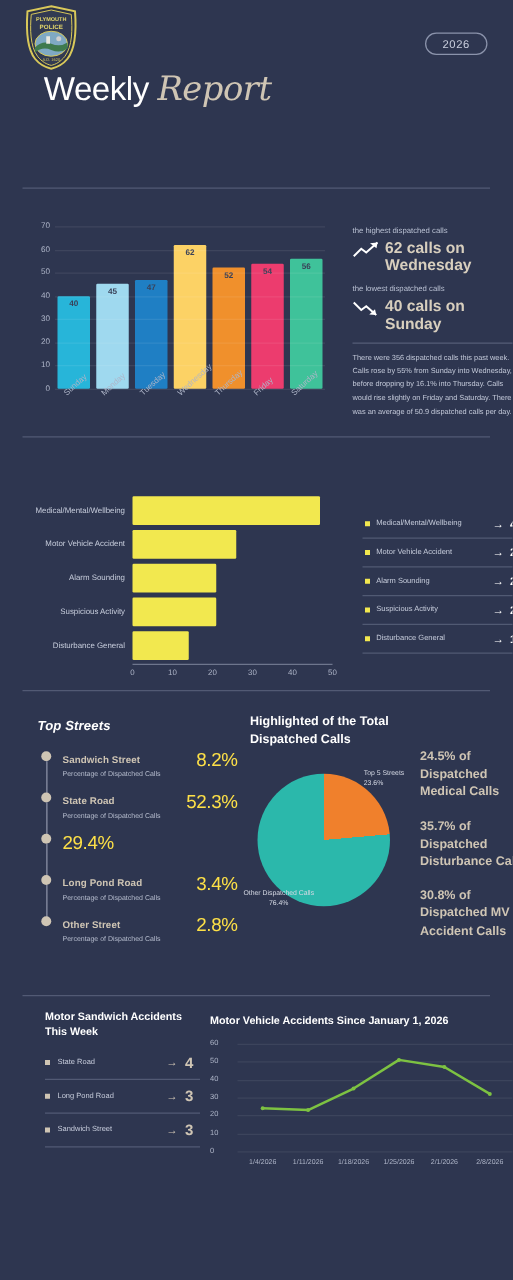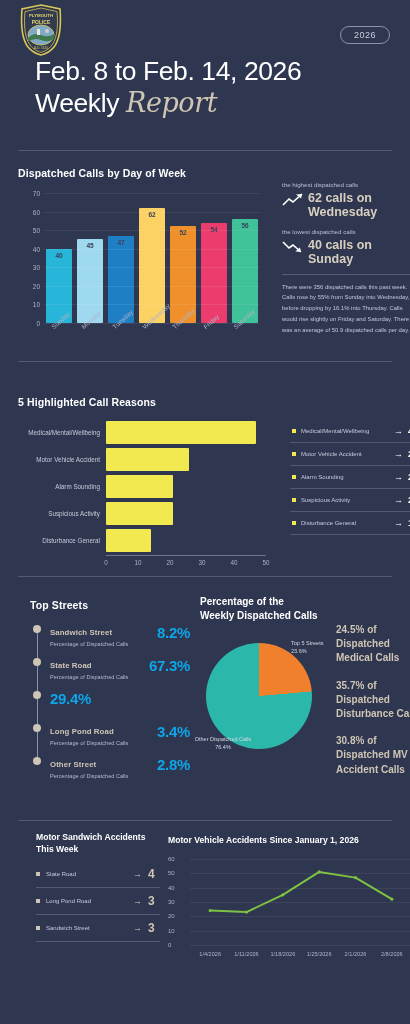--- a/index.html
+++ b/index.html
@@ -70,21 +70,21 @@
 
   
   .sec3 { position: relative; margin-top: 18px; }
   .streets { position: absolute; left: 12px; top: 26px; width: 160px; }
   .st-row { position: relative; display: flex; align-items: flex-start; padding-left: 20px; height: 33px; }
   .st-dot { position: absolute; left: 3px; top: 4px; width: 8px; height: 8px; border-radius: 50%; background: #cfc5b4; }
   .st-line { position: absolute; left: 6.5px; top: 12px; width: 1px; height: 26px; background: #8d93a8; }
   .st-info { flex: 1; }
   .st-name { font-size: 7.8px; font-weight: bold; color: #cfc5b4; letter-spacing: .1px; }
   .st-sub { font-size: 5.6px; color: #b4bbcc; line-height: 1.5; margin-top: 1px; }
-  .st-pct { font-size: 15px; font-weight: bold; color: #0ea5e9; letter-spacing: -.3px; margin-top:3px;}
+  .st-pct { font-size: 15px; font-weight: normal; color: #fde047; letter-spacing: -.3px; margin-top:3px;}
 
   .pie-title { position: absolute; left: 182px; top: 0px; width: 120px; font-size: 10px; font-weight: bold; line-height: 1.35; }
   .pie-wrap { position: absolute; left: 188px; top: 48px; width: 112px; height: 112px; }
   .pie { width: 106px; height: 106px; border-radius: 50%;
          background: conic-gradient(#f0802c 0deg 85deg, #2bb8ab 85deg 360deg); }
   .pie-lab-top { position: absolute; left: 85px; top: -4px; width: 64px; font-size: 5.5px; color: #d6dae5; text-align: left; line-height: 1.5; }
   .pie-lab-bot { position: absolute; left: -26px; top: 92px; width: 86px; font-size: 5.5px; color: #d6dae5; text-align: center; line-height: 1.5; }
 
   .pct-list { position: absolute; left: 318px; top: 28px; width: 92px; }
   .pct-item { font-size: 10px; font-weight: bold; color: #cfc5b4; line-height: 1.42; margin-bottom: 13px; }
@@ -125,29 +125,27 @@
         <path d="M10 34 q6 -6 13 -3 q7 3 13 -1 l0 5 q-6 4 -13 1 q-7 -3 -13 2 Z" fill="#3f7a4e"></path>
         <rect x="19" y="25" width="3" height="6" fill="#e8e8e0"></rect>
         <circle cx="29" cy="27" r="2" fill="#cfcfcf"></circle>
         <text x="23" y="45" font-size="3.2" fill="#d8c85a" text-anchor="middle" font-family="Liberation Sans, sans-serif">A.D. 1620</text>
       </svg>
     </div>
 
     <div class="year-pill">2026</div>
 
     <div class="title-wrap">
-      <div class="title-line1">Feb. 8 to Feb. 14, 2026</div>
       <div class="title-line2"><span>Weekly </span><span class="title-italic">Report</span></div>
     </div>
   </div>
 
   <div class="divider"></div>
 
   <div class="sec1" style="padding-top:12px;">
-    <div class="sec-title">Dispatched Calls by Day of Week</div>
 
     <div class="barchart" id="dow-chart">
       <div class="yaxis" id="dow-yaxis">
           <div class="ytick" style="top: 130px;">0</div>
           <div class="ytick" style="top: 111.429px;">10</div>
           <div class="ytick" style="top: 92.8571px;">20</div>
           <div class="ytick" style="top: 74.2857px;">30</div>
           <div class="ytick" style="top: 55.7143px;">40</div>
           <div class="ytick" style="top: 37.1429px;">50</div>
           <div class="ytick" style="top: 18.5714px;">60</div>
@@ -231,21 +229,20 @@
         </span>
         <span class="co-big">40 calls on Sunday</span>
       </div>
       <div class="co-para">There were 356 dispatched calls this past week. Calls rose by 55% from Sunday into Wednesday, before dropping by 16.1% into Thursday. Calls would rise slightly on Friday and Saturday. There was an average of 50.9 dispatched calls per day.</div>
     </div>
   </div>
 
   <div class="divider" style="margin-top:18px;"></div>
 
   <div class="sec2" style="padding-top:12px;">
-    <div class="sec-title">5 Highlighted Call Reasons</div>
 
     <div class="hbar-chart">
       <div id="hbar-rows">
           <div class="hrow">
             <div class="hlabel">Medical/Mental/Wellbeing</div>
             <div class="htrack">
               <div class="hbar" style="width: 94%; background: rgb(242, 232, 79);"></div>
             </div>
           </div>
           <div class="hrow">
@@ -314,54 +311,54 @@
           <span class="lg-name">Disturbance General</span>
           <span class="lg-arrow">→</span>
           <span class="lg-val">14</span>
         </div>
       </div>
   </div>
 
   <div class="divider" style="margin-top:16px;"></div>
 
   <div class="sec3" style="height:225px;">
-    <div class="sec-title" style="position:absolute; left:12px; top:4px;">Top Streets</div>
+    <div class="sec-title" style="position:absolute; left:12px; top:4px;font-style:italic;">Top Streets</div>
 
     <div class="streets" id="streets-list">
         <div class="st-row">
           <span class="st-dot"></span>
           <span class="st-line"></span>
           <span class="st-info"><span class="st-name">Sandwich Street</span><span class="st-sub" style="display:block">Percentage of Dispatched Calls</span></span>
           <span class="st-pct">8.2%</span>
         </div>
         <div class="st-row">
           <span class="st-dot"></span>
           <span class="st-line"></span>
           <span class="st-info"><span class="st-name">State Road</span><span class="st-sub" style="display:block">Percentage of Dispatched Calls</span></span>
-          <span class="st-pct">67.3%</span>
+          <span class="st-pct">52.3%</span>
         </div>
         <div class="st-row">
           <span class="st-dot"></span>
           <span class="st-line"></span>
           <span class="st-pct">29.4%</span>
         </div>
         <div class="st-row">
           <span class="st-dot"></span>
           <span class="st-line"></span>
           <span class="st-info"><span class="st-name">Long Pond Road</span><span class="st-sub" style="display:block">Percentage of Dispatched Calls</span></span>
           <span class="st-pct">3.4%</span>
         </div>
         <div class="st-row">
           <span class="st-dot"></span>
           <span class="st-info"><span class="st-name">Other Street</span><span class="st-sub" style="display:block">Percentage of Dispatched Calls</span></span>
           <span class="st-pct">2.8%</span>
         </div>
       </div>
 
-    <div class="pie-title">Percentage of the Weekly Dispatched Calls</div>
+    <div class="pie-title">Highlighted of the Total Dispatched Calls</div>
 
     <div class="pie-wrap">
       <div class="pie"></div>
       <div class="pie-lab-top">
         <span>Top 5 Streets</span><br>
         <span>23.6%</span>
       </div>
       <div class="pie-lab-bot">
         <span>Other Dispatched Calls</span><br>
         <span>76.4%</span>

